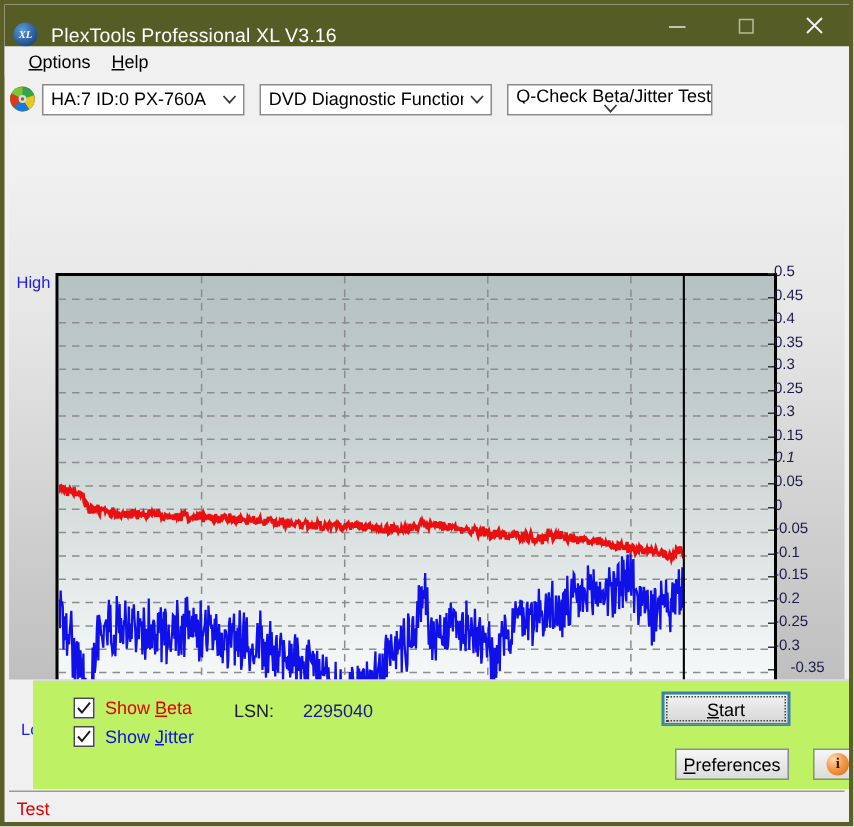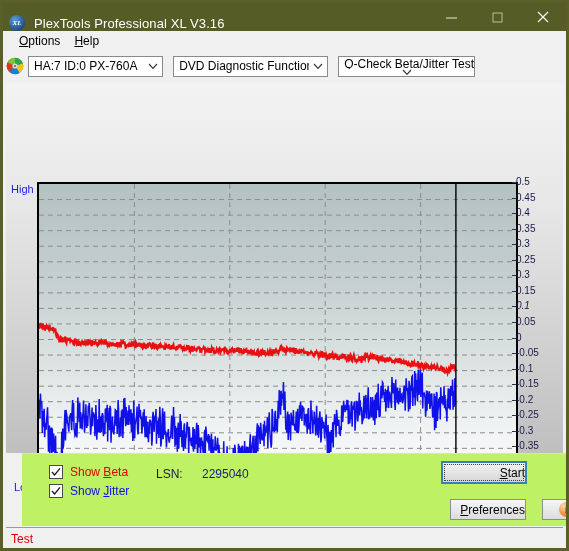--- a/index.html
+++ b/index.html
@@ -257,21 +257,21 @@
     color: #1a1a8a;
   }
 
   .btn {
     position: absolute;
     background: linear-gradient(to bottom, #f6f6f6 0%, #e9e9e9 48%, #dcdcdc 100%);
     border: 1px solid #8d8d8d;
     box-sizing: border-box;
     display: flex;
     align-items: center;
-    justify-content: flex-end;
+    justify-content: center;
     font-size: 12px;
     color: #000000;
   }
   .btn u { text-decoration: underline; }
   #btn-start {
     left: 420px; top: 8px;
     width: 84px; height: 21px;
     border: 1px solid #3c7fb1;
     outline: 1px solid #3c7fb1;
     background: linear-gradient(to bottom, #f2f2f2 0%, #e4e4e4 50%, #d6d6d6 100%);
@@ -457,21 +457,21 @@
         <div class="ytick" style="top: 187.6px;">-0.1</div>
         <div class="ytickmark" style="top: 192.6px;"></div>
         <div class="ytick" style="top: 203.15px;">-0.15</div>
         <div class="ytickmark" style="top: 208.15px;"></div>
         <div class="ytick" style="top: 218.7px;">-0.2</div>
         <div class="ytickmark" style="top: 223.7px;"></div>
         <div class="ytick" style="top: 234.25px;">-0.25</div>
         <div class="ytickmark" style="top: 239.25px;"></div>
         <div class="ytick" style="top: 249.8px;">-0.3</div>
         <div class="ytickmark" style="top: 254.8px;"></div>
-        <div class="ytick" style="top: 265.35px;">-0.35</div>
+        <div class="ytick" style="top: 265.35px; margin-left: 11px;">-0.35</div>
         <div class="ytickmark" style="top: 270.35px;"></div>
         <div class="ytick" style="top: 280.9px;">-0.4</div>
         <div class="ytickmark" style="top: 285.9px;"></div>
         <div class="ytick" style="top: 296.45px;">-0.45</div>
         <div class="ytickmark" style="top: 301.45px;"></div>
         <div class="ytick" style="top: 312px;">-0.5</div>
         <div class="ytickmark" style="top: 317px;"></div>
       </div>
     <div id="xaxis">
         <div class="xtickmark" style="left: 33px;"></div>

